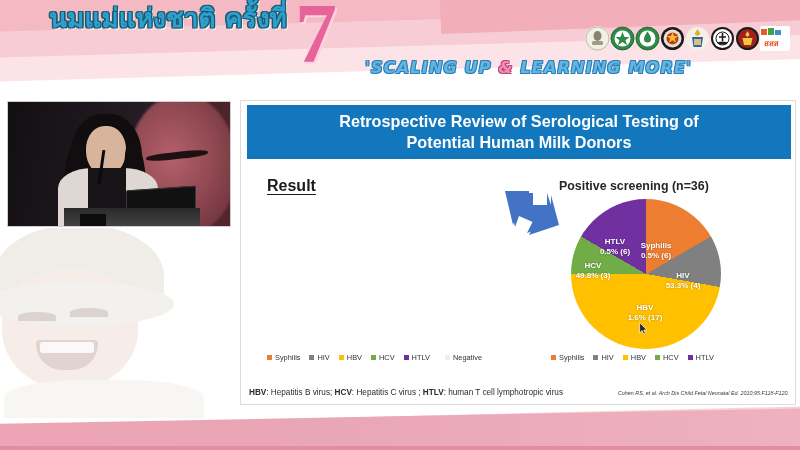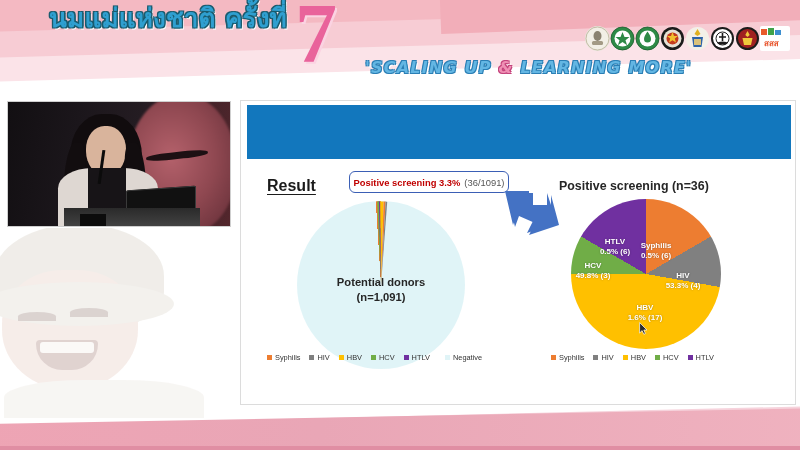--- a/index.html
+++ b/index.html
@@ -303,48 +303,32 @@
   <div class="b-eye1"></div>
   <div class="b-eye2"></div>
   <div class="b-mouth"></div>
   <div class="b-teeth"></div>
   <div class="b-shirt"></div>
 </div>
 
 <div id="slide">
 
   <div id="slide-title">
+    <div>Retrospective Review of Serological Testing of</div>
+    <div>Potential Human Milk Donors</div>
   </div>
 
   <div id="result-label">Result</div>
 
-  <div id="callout">
-    <span class="red">Positive screening 3.3%</span>
-    <span class="gray">(36/1091)</span>
-  </div>
 
   <svg id="arrow" viewBox="0 0 58 52">
     <path d="M4 4 L30 4 L30 18 L48 18 L48 6 L56 36 L26 46 L32 34 L16 27 L12 38 Z" fill="#4472c4"></path>
     <path d="M2 2 L26 2 L26 16 L44 16 L44 4 L54 34 L24 44 L30 32 L14 25 L10 36 Z" fill="#4472c4"></path>
   </svg>
 
-  <div id="pie-left">
-    <div class="disc"></div>
-    <svg class="slices" viewBox="0 0 168 168">
-      <path d="M84 84 L80.2 0.6 L82.0 0.5 Z" fill="#70ad47"></path>
-      <path d="M84 84 L82.0 0.5 L83.4 0.4 Z" fill="#7030a0"></path>
-      <path d="M84 84 L83.4 0.4 L86.6 0.4 Z" fill="#ffc000"></path>
-      <path d="M84 84 L86.6 0.4 L88.6 0.6 Z" fill="#ed7d31"></path>
-      <path d="M84 84 L88.6 0.6 L90.2 0.9 Z" fill="#808080"></path>
-    </svg>
-    <div class="lbl">
-      <div>Potential donors</div>
-      <div>(n=1,091)</div>
-    </div>
-  </div>
 
   <div class="legend" id="legend-left">
     <span class="it">
         <i class="sw" style="background:#ed7d31"></i>
         <span>Syphilis</span>
       </span>
     <span class="it">
         <i class="sw" style="background:#808080"></i>
         <span>HIV</span>
       </span>
@@ -413,19 +397,27 @@
     <span class="it">
         <i class="sw" style="background:#70ad47"></i>
         <span>HCV</span>
       </span>
     <span class="it">
         <i class="sw" style="background:#7030a0"></i>
         <span>HTLV</span>
       </span>
   </div>
 
+  <div id="footnote">
+    <span>
+      <b>HBV</b>: Hepatitis B virus;
+      <b>HCV</b>: Hepatitis C virus ;
+      <b>HTLV</b>: human T cell lymphotropic virus
+    </span>
+    <span id="citation">Cohen RS, et al. Arch Dis Child Fetal Neonatal Ed. 2010;95:F118-F120.</span>
+  </div>
 </div>
 
 <div id="footer">
   <div class="f2"></div>
   <div class="f1"></div>
   <div class="f3"></div>
 </div>
 
 </body></html>

